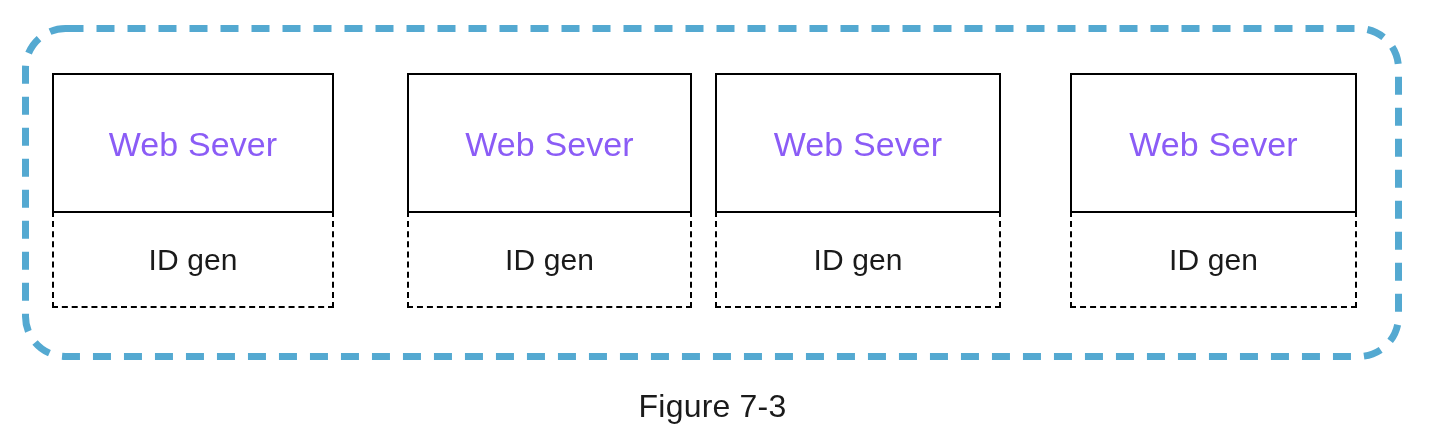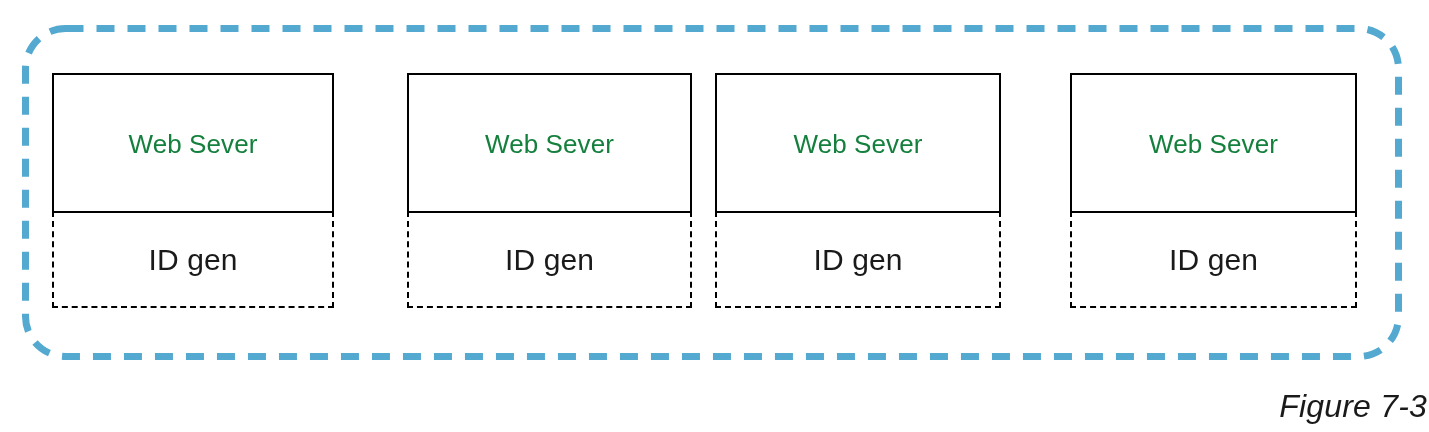--- a/index.html
+++ b/index.html
@@ -69,23 +69,23 @@
     box-sizing: border-box;
     height: 141px;
     border: 2.6px solid #000000;
     background: #ffffff;
     display: flex;
     align-items: center;
     justify-content: center;
   }
 
   .web-server-label {
-    font-size: 26px;
+    font-size: 34px;
     line-height: 1;
-    color: #15803d;
+    color: #8b5cf6;
     letter-spacing: 0.1px;
     white-space: nowrap;
   }
 
   
   .id-gen-box {
     box-sizing: border-box;
     height: 97px;
     margin-top: -2.6px;
     border: 2.6px dashed #000000;
@@ -104,26 +104,25 @@
     white-space: nowrap;
     text-align: right;
   }
 
   
   #figure-caption {
     position: absolute;
     left: 0;
     top: 386px;
     width: 1429px;
-    text-align: right;
+    text-align: center;
     font-size: 32px;
     line-height: 40px;
     color: #1a1a1a;
     letter-spacing: 0.2px;
-    font-style: italic;
   }
 
   
   #figure-caption .caption-inner {
     display: inline-block;
     transform: translateX(-2px);
   }
 </style>
 </head>
 <body>

